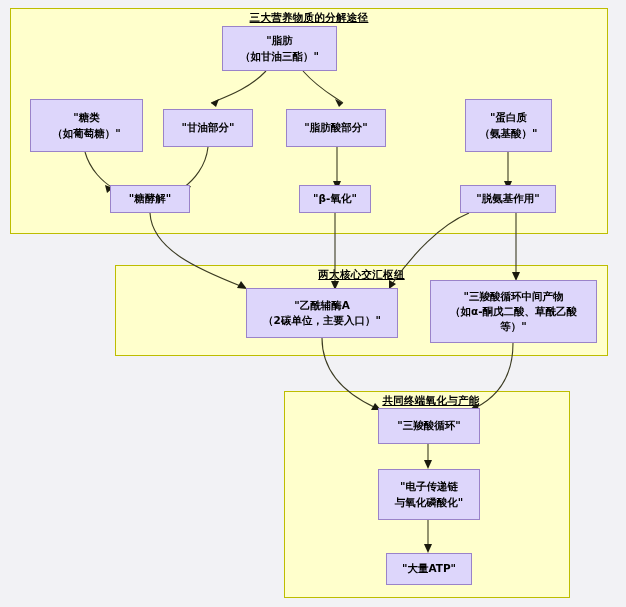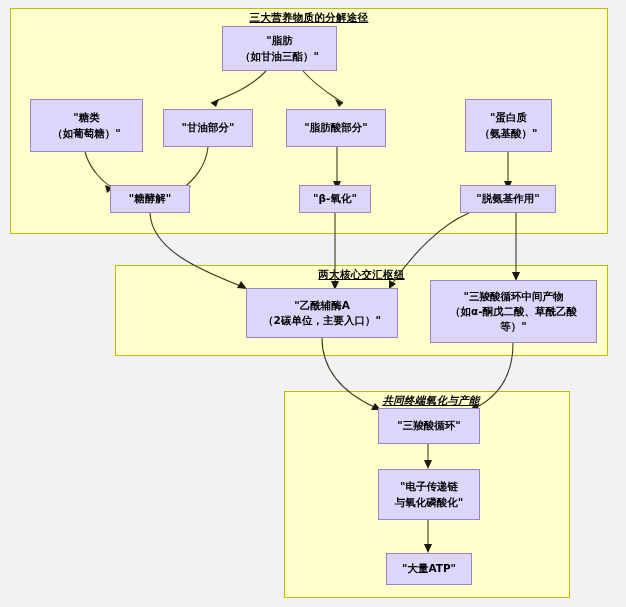--- a/index.html
+++ b/index.html
@@ -73,21 +73,21 @@
 
 <div id="canvas">
 
   <div class="cluster" style="left:10px; top:8px; width:598px; height:226px;"></div>
   <div class="cluster-title" style="left:10px; width:598px; top:11px;">三大营养物质的分解途径</div>
 
   <div class="cluster" style="left:115px; top:265px; width:493px; height:91px;"></div>
   <div class="cluster-title" style="left:115px; width:493px; top:268px;">两大核心交汇枢纽</div>
 
   <div class="cluster" style="left:284px; top:391px; width:286px; height:207px;"></div>
-  <div class="cluster-title" style="left:284px; width:294px; top:394px;font-style:italic;">共同终端氧化与产能</div>
+  <div class="cluster-title" style="left:284px; width:294px; top:394px;">共同终端氧化与产能</div>
 
   <svg class="edges" viewBox="0 0 626 607">
 
     <path d="M 266,71 C 250,88 228,96 211,103"></path>
     <polygon points="211,103 219,99 216,107"></polygon>
 
     <path d="M 303,71 C 318,88 333,96 343,103"></path>
     <polygon points="343,103 335,99 339,107"></polygon>
 
     <path d="M 85,152 C 90,170 103,182 113,188"></path>

